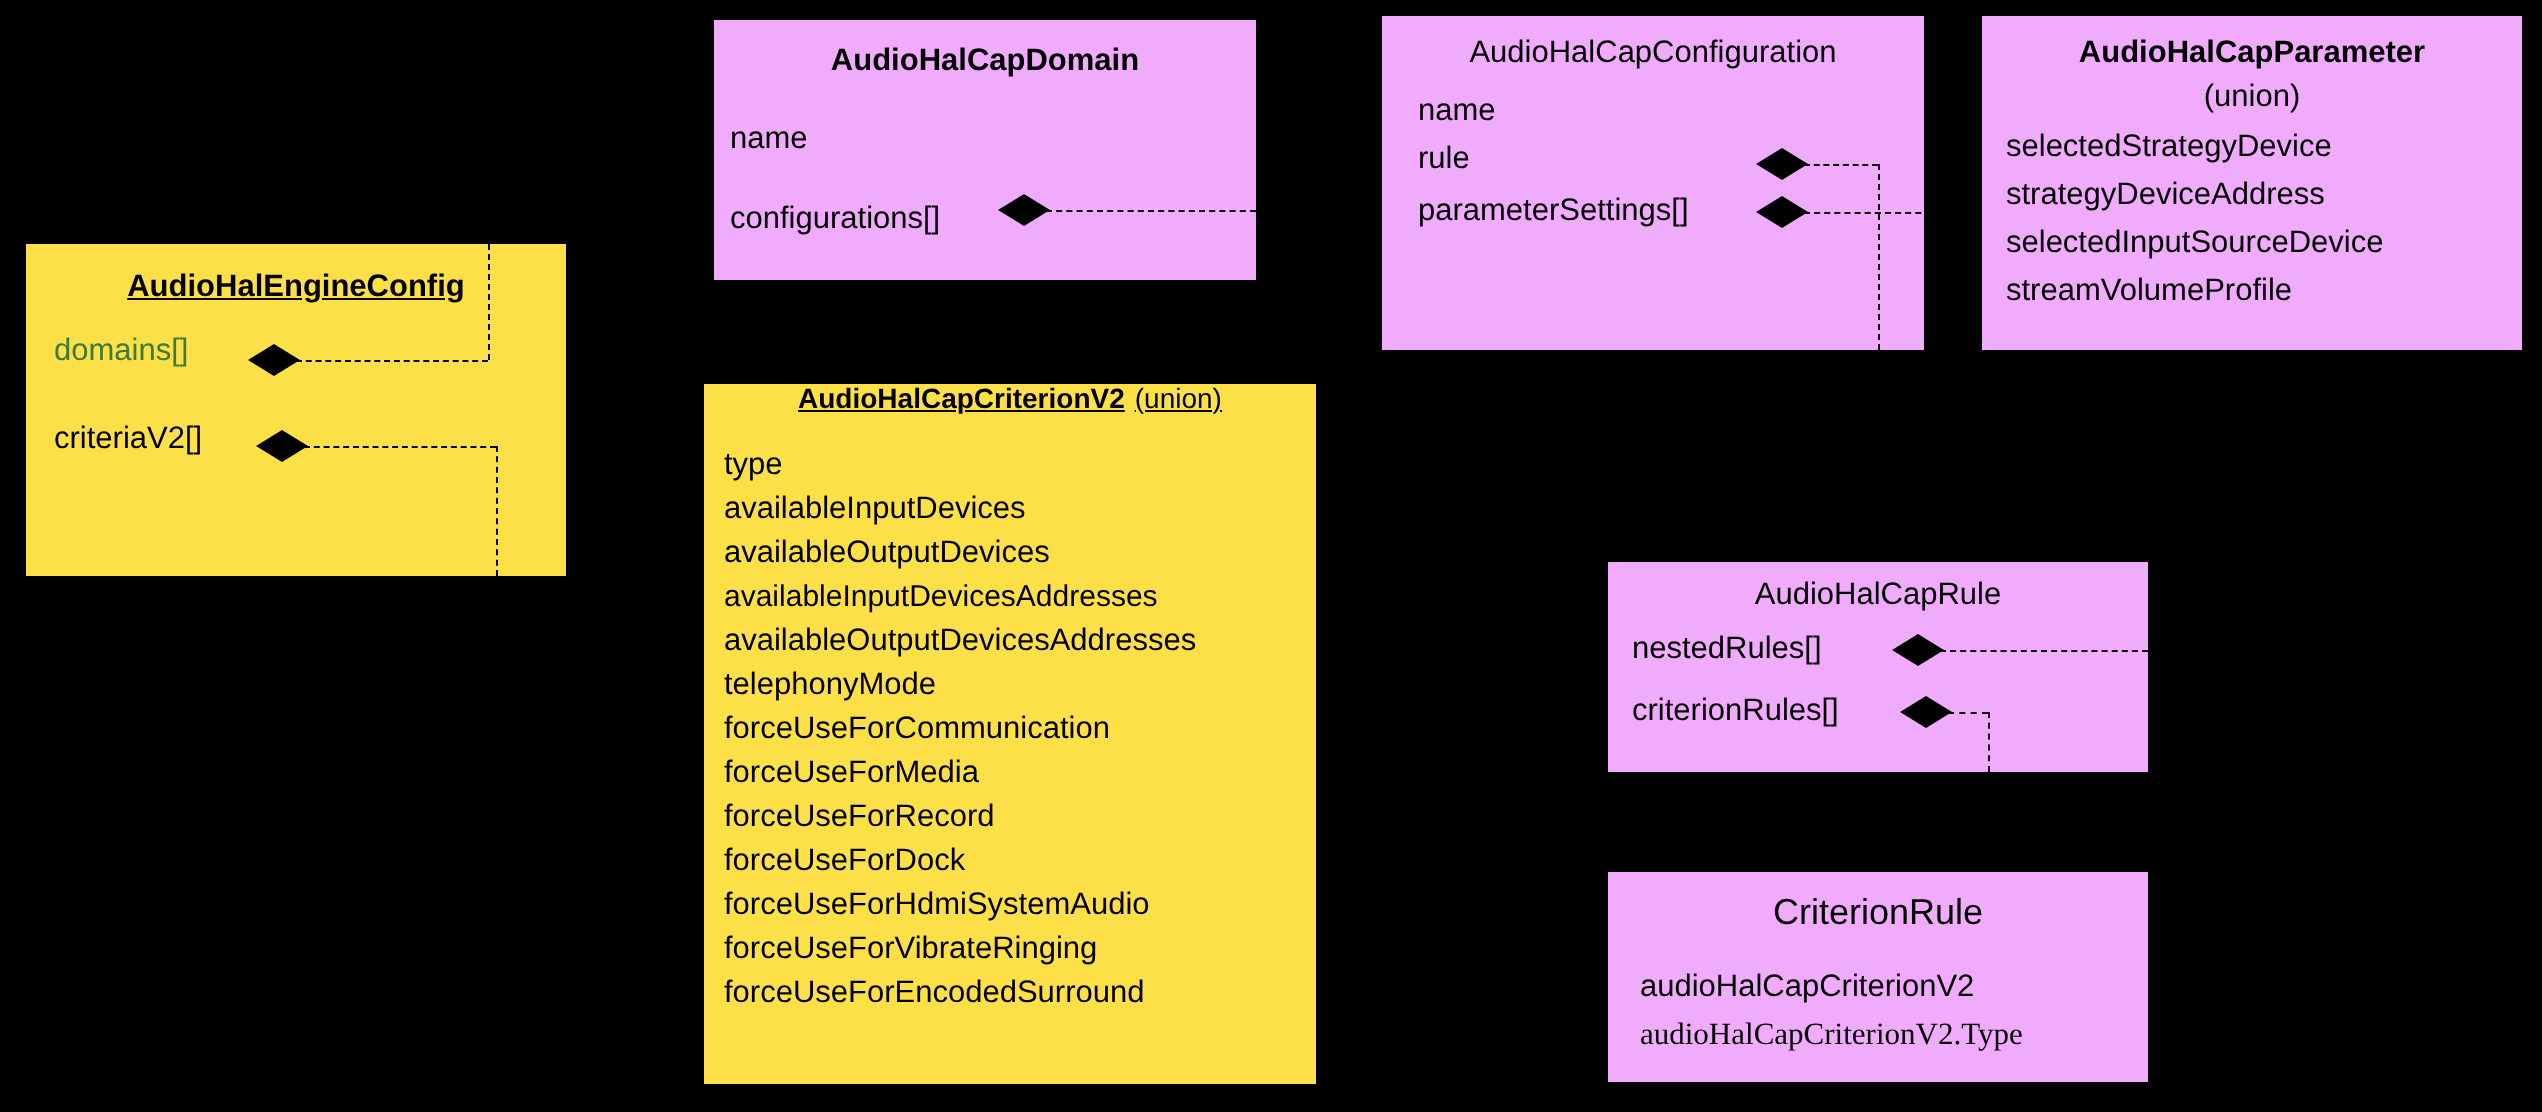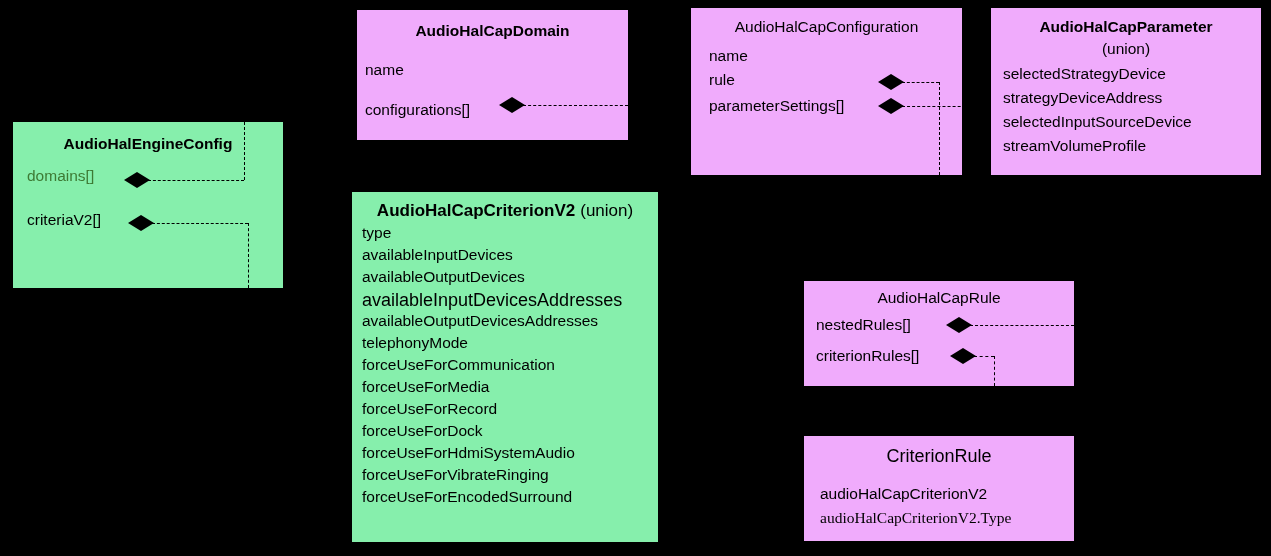--- a/index.html
+++ b/index.html
@@ -15,21 +15,21 @@
     background: #000000;
     font-family: "Liberation Sans", sans-serif;
     overflow: hidden;
   }
   .uml-box {
     position: absolute;
     box-sizing: border-box;
     overflow: visible;
   }
   .uml-box.green  { background: #f0abfc; }
-  .uml-box.grey   { background: #86efac; }
+  .uml-box.grey   { background: #fde047; text-decoration: underline; }
 
   .box-title {
     text-align: center;
     color: #000000;
     white-space: nowrap;
     line-height: 1.0;
   }
   .box-title.bold { font-weight: bold; }
   .box-title .union-tag { font-weight: normal; }
 
@@ -121,28 +121,28 @@
   <div class="uml-box green" style="left:991px; top:8px; width:270px; height:167px;">
     <div class="box-title bold" style="font-size:15.5px; padding-top:11px;">AudioHalCapParameter</div>
     <div class="box-title" style="font-size:15.5px; padding-top:6px;">(union)</div>
     <div class="field" style="position:absolute; left:12px; top:58px; font-size:15.5px;">selectedStrategyDevice</div>
     <div class="field" style="position:absolute; left:12px; top:82px; font-size:15.5px;">strategyDeviceAddress</div>
     <div class="field" style="position:absolute; left:12px; top:106px; font-size:15.5px;">selectedInputSourceDevice</div>
     <div class="field" style="position:absolute; left:12px; top:130px; font-size:15.5px;">streamVolumeProfile</div>
   </div>
 
   <div class="uml-box grey" style="left:352px; top:192px; width:306px; height:350px;">
-    <div class="box-title bold" style="font-size:17px; padding-top:10px;">
+    <div class="box-title bold" style="font-size:14px; ">
       <span>AudioHalCapCriterionV2</span><span class="union-tag" style="margin-left:5px;">(union)</span>
     </div>
     <div style="position:absolute; left:10px; top:33px;">
       <div class="field" style="font-size:15.5px; height:22px;">type</div>
       <div class="field" style="font-size:15.5px; height:22px;">availableInputDevices</div>
       <div class="field" style="font-size:15.5px; height:22px;">availableOutputDevices</div>
-      <div class="field" style="font-size:18px; height:22px;">availableInputDevicesAddresses</div>
+      <div class="field" style="font-size:15px; height:22px;">availableInputDevicesAddresses</div>
       <div class="field" style="font-size:15.5px; height:22px;">availableOutputDevicesAddresses</div>
       <div class="field" style="font-size:15.5px; height:22px;">telephonyMode</div>
       <div class="field" style="font-size:15.5px; height:22px;">forceUseForCommunication</div>
       <div class="field" style="font-size:15.5px; height:22px;">forceUseForMedia</div>
       <div class="field" style="font-size:15.5px; height:22px;">forceUseForRecord</div>
       <div class="field" style="font-size:15.5px; height:22px;">forceUseForDock</div>
       <div class="field" style="font-size:15.5px; height:22px;">forceUseForHdmiSystemAudio</div>
       <div class="field" style="font-size:15.5px; height:22px;">forceUseForVibrateRinging</div>
       <div class="field" style="font-size:15.5px; height:22px;">forceUseForEncodedSurround</div>
     </div>

